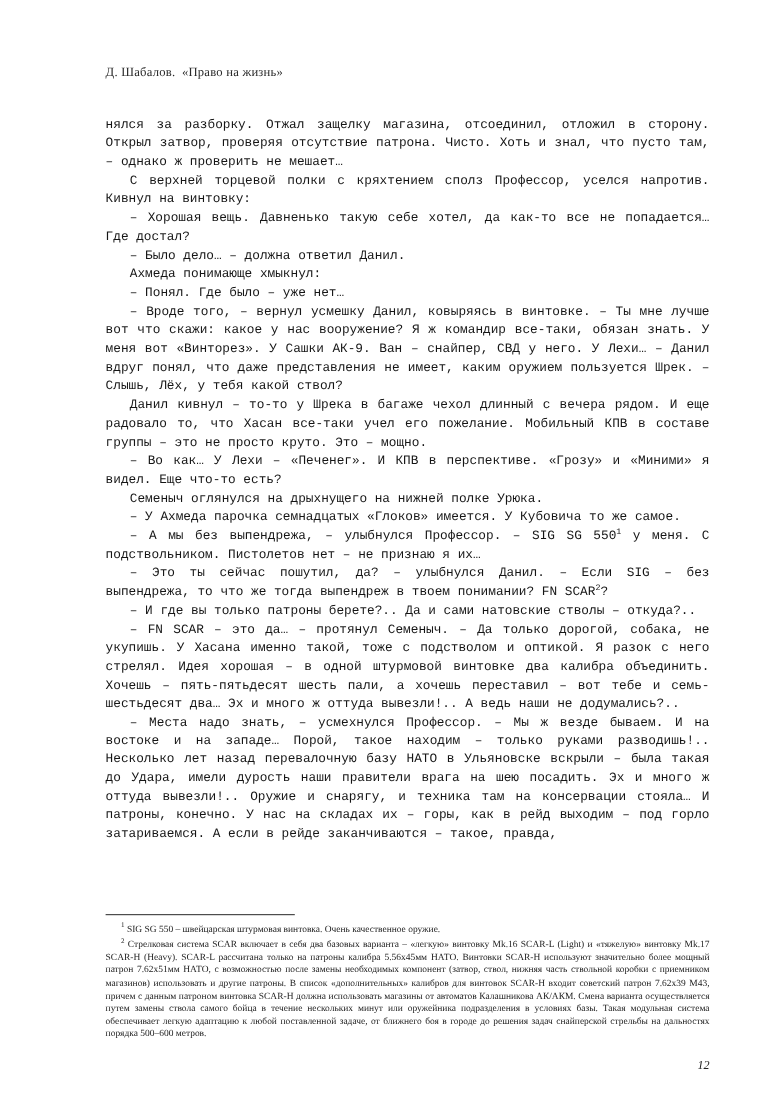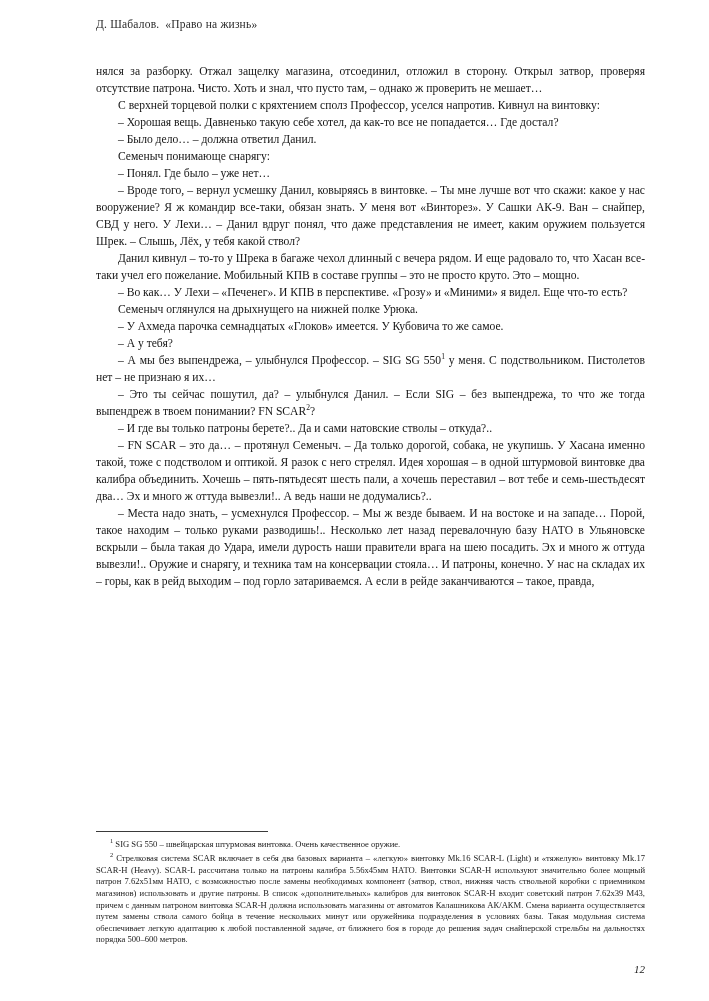--- a/index.html
+++ b/index.html
@@ -14,36 +14,37 @@
     color: #1a1a1a;
     position: relative;
     overflow: hidden;
   }
   .page {
     position: absolute;
     left: 0; top: 0;
     width: 709px;
     height: 1001px;
     box-sizing: border-box;
-    padding: 18px 64px 30px 96px;
+    padding: 60px 64px 30px 96px;
   }
   .running-head {
     font-size: 11.5px;
     color: #2b2b2b;
     letter-spacing: 0.2px;
     margin: 0 0 34px 0;
     white-space: nowrap;
   }
   .running-head .sep { display: inline-block; width: 6px; }
   .body-text {
     font-size: 11.6px;
     line-height: 1.465;
     text-align: justify;
     color: #151515;
     hyphens: none;
+    font-family: Liberation Mono, monospace;
   }
   .body-text p {
     margin: 0;
     text-indent: 22px;
   }
   .body-text p.noindent {
     text-indent: 0;
   }
   sup {
     font-size: 7.6px;
@@ -89,28 +90,27 @@
 
   <div class="running-head">
     <span>Д. Шабалов.</span><span class="sep"></span><span>«Право на жизнь»</span>
   </div>
 
   <div class="body-text" id="body-container">
       <p class="noindent">нялся за разборку. Отжал защелку магазина, отсоединил, отложил в сторону. Открыл затвор, проверяя отсутствие патрона. Чисто. Хоть и знал, что пусто там, – однако ж проверить не мешает…</p>
       <p>С верхней торцевой полки с кряхтением сполз Профессор, уселся напротив. Кивнул на винтовку:</p>
       <p>– Хорошая вещь. Давненько такую себе хотел, да как-то все не попадается… Где достал?</p>
       <p>– Было дело… – должна ответил Данил.</p>
-      <p>Семеныч понимающе снарягу:</p>
+      <p>Ахмеда понимающе хмыкнул:</p>
       <p>– Понял. Где было – уже нет…</p>
       <p>– Вроде того, – вернул усмешку Данил, ковыряясь в винтовке. – Ты мне лучше вот что скажи: какое у нас вооружение? Я ж командир все-таки, обязан знать. У меня вот «Винторез». У Сашки АК-9. Ван – снайпер, СВД у него. У Лехи… – Данил вдруг понял, что даже представления не имеет, каким оружием пользуется Шрек. – Слышь, Лёх, у тебя какой ствол?</p>
       <p>Данил кивнул – то-то у Шрека в багаже чехол длинный с вечера рядом. И еще радовало то, что Хасан все-таки учел его пожелание. Мобильный КПВ в составе группы – это не просто круто. Это – мощно.</p>
       <p>– Во как… У Лехи – «Печенег». И КПВ в перспективе. «Грозу» и «Миними» я видел. Еще что-то есть?</p>
       <p>Семеныч оглянулся на дрыхнущего на нижней полке Урюка.</p>
       <p>– У Ахмеда парочка семнадцатых «Глоков» имеется. У Кубовича то же самое.</p>
-      <p>– А у тебя?</p>
       <p>– А мы без выпендрежа, – улыбнулся Профессор. – SIG SG 550<sup>1</sup> у меня. С подствольником. Пистолетов нет – не признаю я их…</p>
       <p>– Это ты сейчас пошутил, да? – улыбнулся Данил. – Если SIG – без выпендрежа, то что же тогда выпендреж в твоем понимании? FN SCAR<sup>2</sup>?</p>
       <p>– И где вы только патроны берете?.. Да и сами натовские стволы – откуда?..</p>
       <p>– FN SCAR – это да… – протянул Семеныч. – Да только дорогой, собака, не укупишь. У Хасана именно такой, тоже с подстволом и оптикой. Я разок с него стрелял. Идея хорошая – в одной штурмовой винтовке два калибра объединить. Хочешь – пять-пятьдесят шесть пали, а хочешь переставил – вот тебе и семь-шестьдесят два… Эх и много ж оттуда вывезли!.. А ведь наши не додумались?..</p>
       <p>– Места надо знать, – усмехнулся Профессор. – Мы ж везде бываем. И на востоке и на западе… Порой, такое находим – только руками разводишь!.. Несколько лет назад перевалочную базу НАТО в Ульяновске вскрыли – была такая до Удара, имели дурость наши правители врага на шею посадить. Эх и много ж оттуда вывезли!.. Оружие и снарягу, и техника там на консервации стояла… И патроны, конечно. У нас на складах их – горы, как в рейд выходим – под горло затариваемся. А если в рейде заканчиваются – такое, правда,</p>
     </div>
 
   <div class="footnote-zone">
     <div class="footnote-rule"></div>
     <div id="footnote-container">

